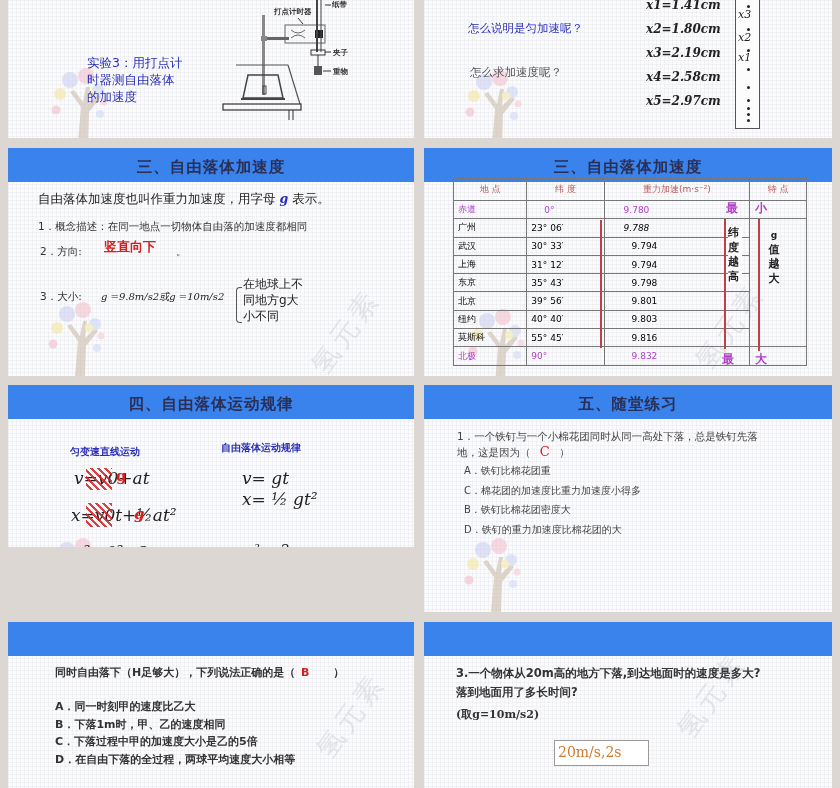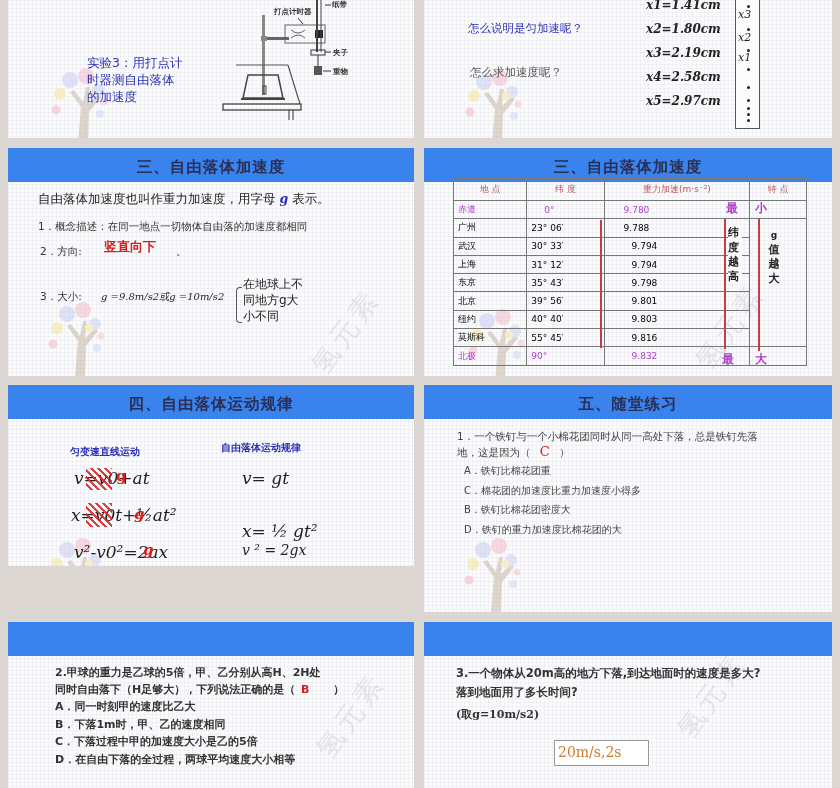--- a/index.html
+++ b/index.html
@@ -171,21 +171,21 @@
     </tr>
     <tr class="mag">
       <td>赤道</td>
       <td style="padding-left:17px;">0°</td>
       <td style="padding-left:19px; border-right:none;">9.780</td>
       <td></td>
     </tr>
     <tr>
           <td>广州</td>
           <td>23° 06′</td>
-          <td style="padding-left:19px;">9.788</td>
+          <td style="padding-left:19px;font-style:italic;">9.788</td>
           <td style="border-top:none;border-bottom:none;"></td>
         </tr>
     <tr>
           <td>武汉</td>
           <td>30° 33′</td>
           <td style="padding-left:27px;">9.794</td>
           <td style="border-top:none;border-bottom:none;"></td>
         </tr>
     <tr>
           <td>上海</td>
@@ -240,21 +240,21 @@
     <div>高</div>
   </div>
   <div class="abs" style="left:343px; top:80px; width:14px; font-size:11px; font-weight:bold; line-height:14.5px; color:#222; text-align:center;">
     <div style="font-size:9px;">g</div>
     <div>值</div>
     <div>越</div>
     <div>大</div>
   </div>
 </div>
 
-<div class="slide" style="left:8px; top:385px; width:406px; height:181px;">
+<div class="slide" style="left:8px; top:385px; width:406px; height:162px;">
   <div class="banner">
     <svg class="scallop">
         <rect width="100%" height="12" fill="url(#scallops)"></rect>
       </svg>
     <span class="banner-title">四、自由落体运动规律</span>
   </div>
   <svg class="tree" style="left:32px; top:147px;" viewBox="0 0 60 80">
       <use href="#treeGfx"></use>
     </svg>
   <div class="abs" style="left:62px; top:60px; font-size:10px; font-weight:bold; color:#2b2fb8;">匀变速直线运动</div>
@@ -271,21 +271,21 @@
   </div>
   <div class="abs" style="left:78px; top:118px; width:26px; height:24px; background:repeating-linear-gradient(45deg, transparent 0 3px, #d62020 3px 5px); opacity:0.85;"></div>
   <div class="abs" style="left:126px; top:120px; font-size:15px; font-weight:bold; color:#d62020; font-family:'DejaVu Serif',serif; font-style:italic;">g</div>
 
   <div class="abs math" style="left:66px; top:157px; font-size:17px; color:#222;">
     <span>v²-v0²=2ax</span>
   </div>
   <div class="abs" style="left:135px; top:156px; font-size:15px; font-weight:bold; color:#d62020; font-family:'DejaVu Serif',serif; font-style:italic;">g</div>
 
   <div class="abs math" style="left:234px; top:83px; font-size:17px; color:#222;">v= gt</div>
-  <div class="abs math" style="left:234px; top:136px; font-size:17px; color:#222;">x= ½ gt²</div>
+  <div class="abs math" style="left:234px; top:104px; font-size:17px; color:#222;">x= ½ gt²</div>
   <div class="abs math" style="left:234px; top:157px; font-size:14px; color:#222;text-align:right;">v ² = 2gx</div>
 </div>
 
 <div class="slide" style="left:424px; top:385px; width:408px; height:227px;">
   <div class="banner">
     <svg class="scallop">
         <rect width="100%" height="12" fill="url(#scallops)"></rect>
       </svg>
     <span class="banner-title">五、随堂练习</span>
   </div>
@@ -309,21 +309,20 @@
 </div>
 
 <div class="slide" style="left:8px; top:622px; width:406px; height:166px;">
   <div class="banner">
     <svg class="scallop">
         <rect width="100%" height="12" fill="url(#scallops)"></rect>
       </svg>
   </div>
   <div class="watermark" style="left:295px; top:75px;">氢元素</div>
   <div class="abs" style="left:47px; top:42px; font-size:11px; font-weight:bold; color:#333; line-height:17px;">
-    <div>2.甲球的重力是乙球的5倍，甲、乙分别从高H、2H处</div>
     <div>
       <span>同时自由落下（H足够大），下列说法正确的是（</span>
       <span style="color:#d62020; margin:0 20px 0 2px;">B</span>
       <span>）</span>
     </div>
   </div>
   <div class="abs" style="left:47px; top:76px; font-size:11px; font-weight:bold; color:#333; line-height:17.5px;">
     <div>A．同一时刻甲的速度比乙大</div>
     <div>B．下落1m时，甲、乙的速度相同</div>
     <div>C．下落过程中甲的加速度大小是乙的5倍</div>

